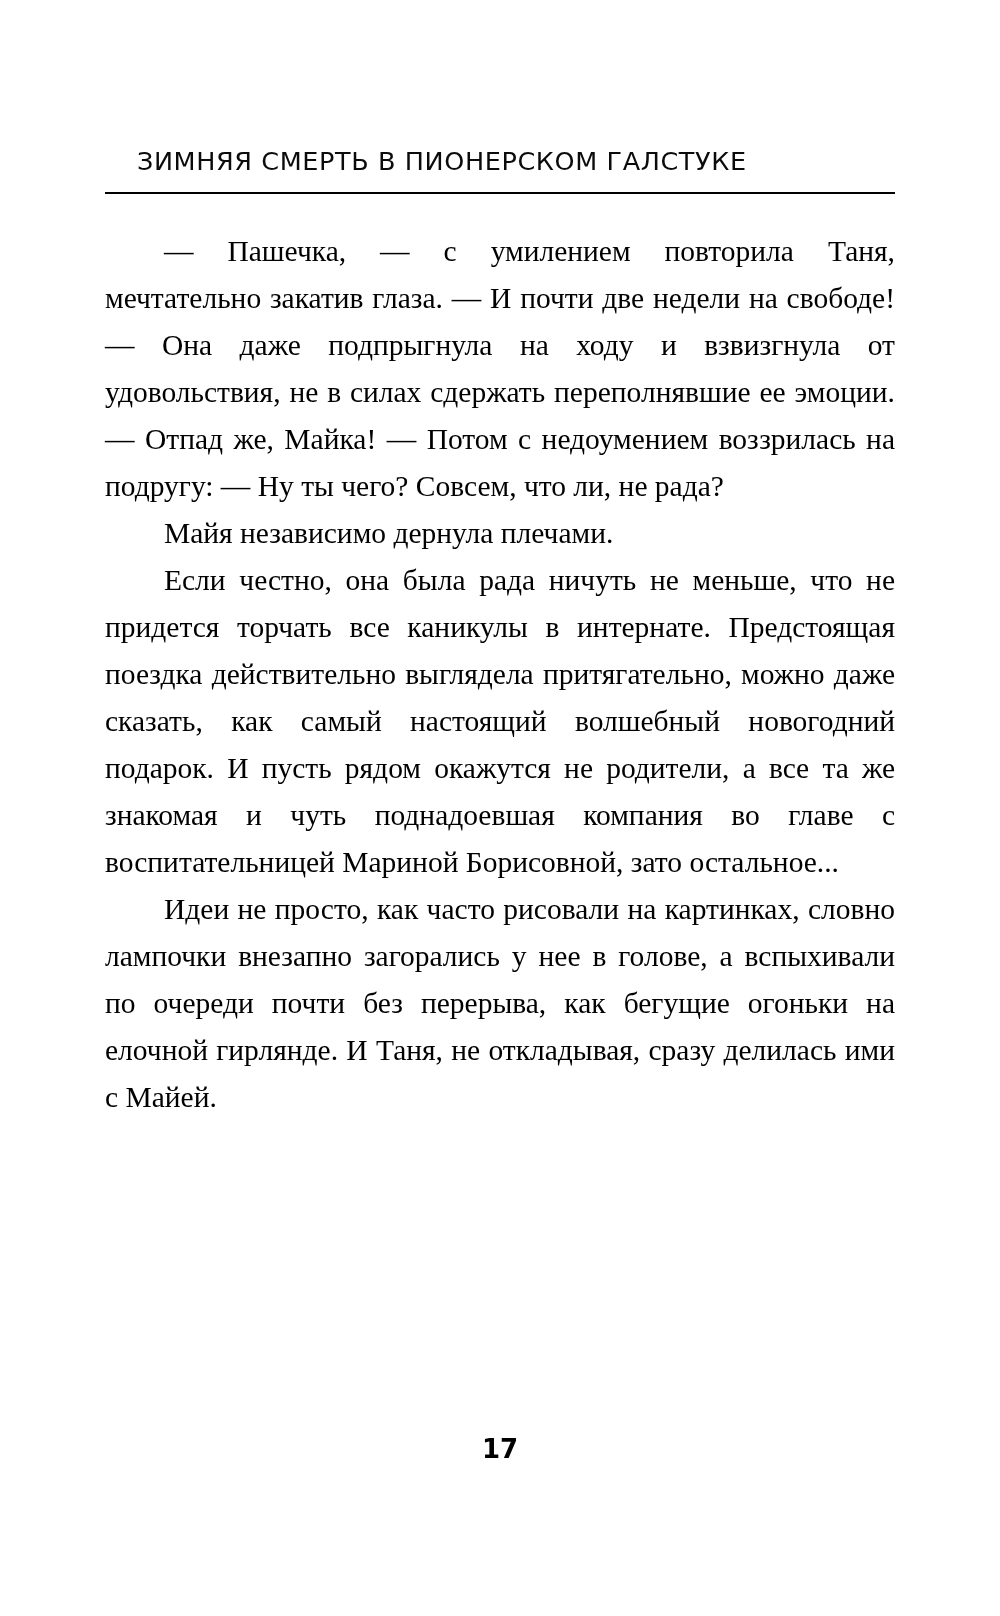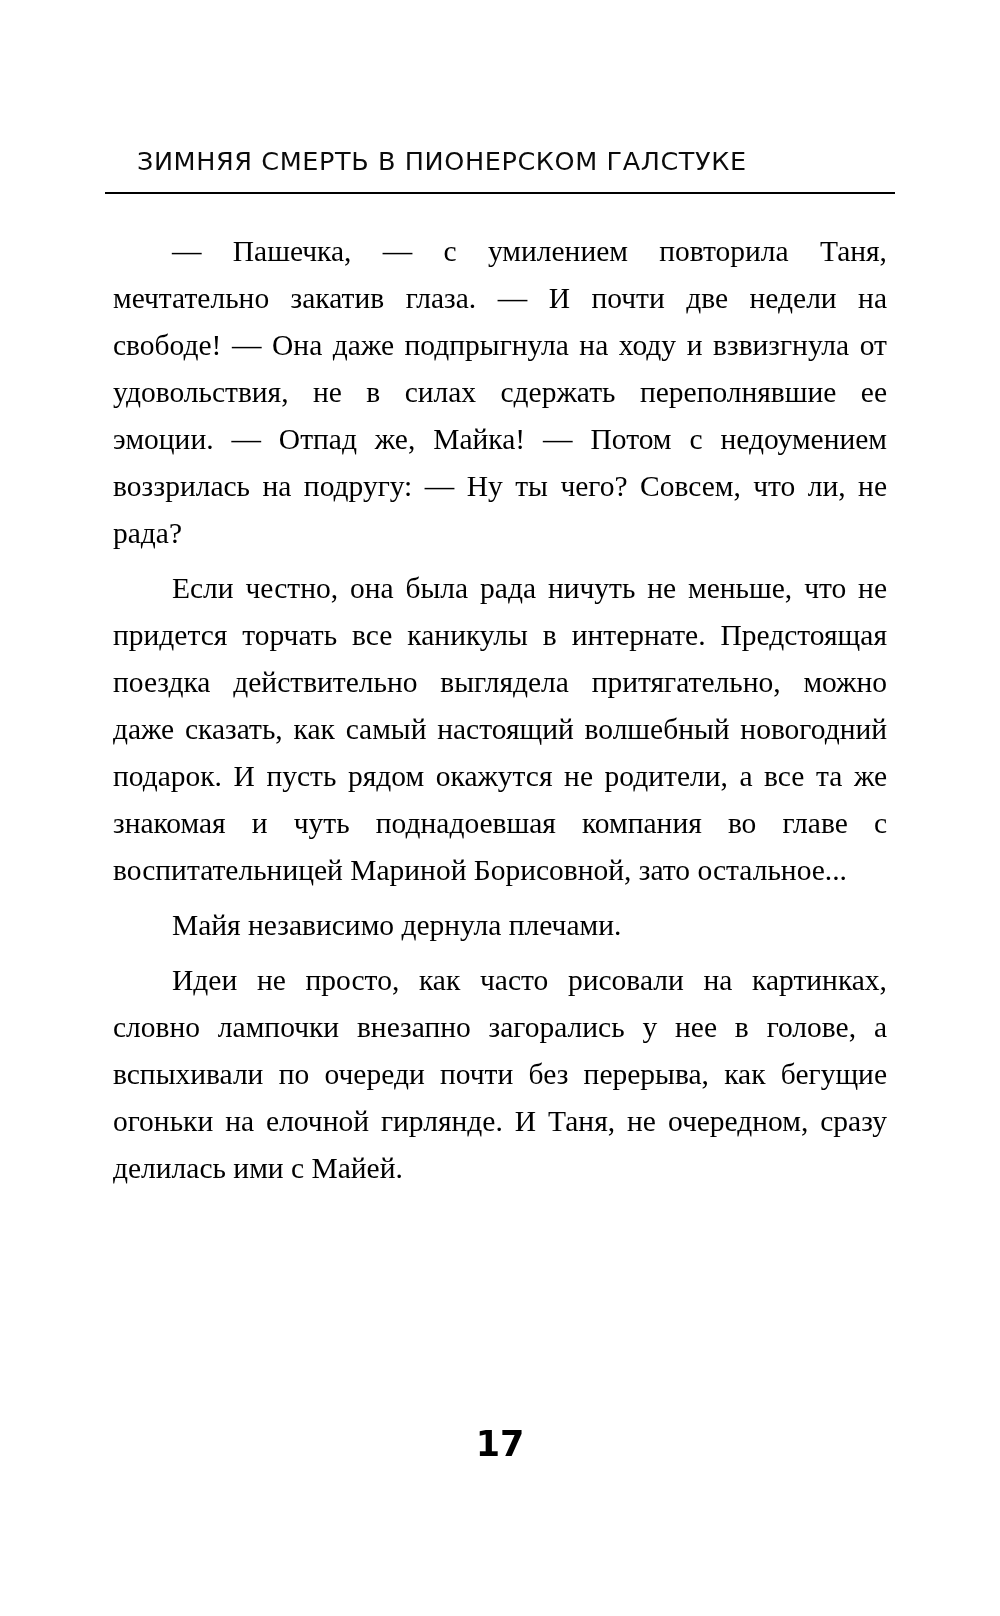--- a/index.html
+++ b/index.html
@@ -42,49 +42,49 @@
   }
   .body-text {
     margin-top: 34px;
     font-size: 29.5px;
     line-height: 47px;
     text-align: justify;
     text-justify: inter-word;
     hyphens: manual;
   }
   .body-text p {
-    margin: 8px;
+    margin: 0;
     text-indent: 2.0em;
   }
   .body-text p.last {
     text-align: justify;
   }
   .folio {
     position: absolute;
     left: 0;
     right: 0;
     bottom: 168px;
     text-align: center;
     font-family: "DejaVu Sans", "Liberation Sans", sans-serif;
     font-weight: bold;
-    font-size: 35px;
+    font-size: 26px;
     color: #000;
   }
 </style>
 </head>
 <body>
 
 <div class="page">
 
   <div class="running-head">ЗИМНЯЯ СМЕРТЬ В ПИОНЕРСКОМ ГАЛСТУКЕ</div>
 
   <hr class="rule">
 
   <div class="body-text">
     <p>— Пашечка, — с умилением повторила Таня, мечтательно закатив глаза. — И почти две недели на свободе! — Она даже подпрыгнула на ходу и взвизгнула от удовольствия, не в силах сдержать переполнявшие ее эмоции. — Отпад же, Майка! — Потом с недоумением воззрилась на подругу: — Ну ты чего? Совсем, что ли, не рада?</p>
+    <p>Майя независимо дернула плечами.</p>
     <p>Если честно, она была рада ничуть не меньше, что не придется торчать все каникулы в интернате. Предстоящая поездка действительно выглядела притягательно, можно даже сказать, как самый настоящий волшебный новогодний подарок. И пусть рядом окажутся не родители, а все та же знакомая и чуть поднадоевшая компания во главе с воспитательницей Мариной Борисовной, зато остальное...</p>
-    <p>Майя независимо дернула плечами.</p>
-    <p>Идеи не просто, как часто рисовали на картинках, словно лампочки внезапно загорались у нее в голове, а вспыхивали по очереди почти без перерыва, как бегущие огоньки на елочной гирлянде. И Таня, не очередном, сразу делилась ими с Майей.</p>
+    <p>Идеи не просто, как часто рисовали на картинках, словно лампочки внезапно загорались у нее в голове, а вспыхивали по очереди почти без перерыва, как бегущие огоньки на елочной гирлянде. И Таня, не откладывая, сразу делилась ими с Майей.</p>
   </div>
 
   <div class="folio">17</div>
 
 </div>
 
 </body></html>

